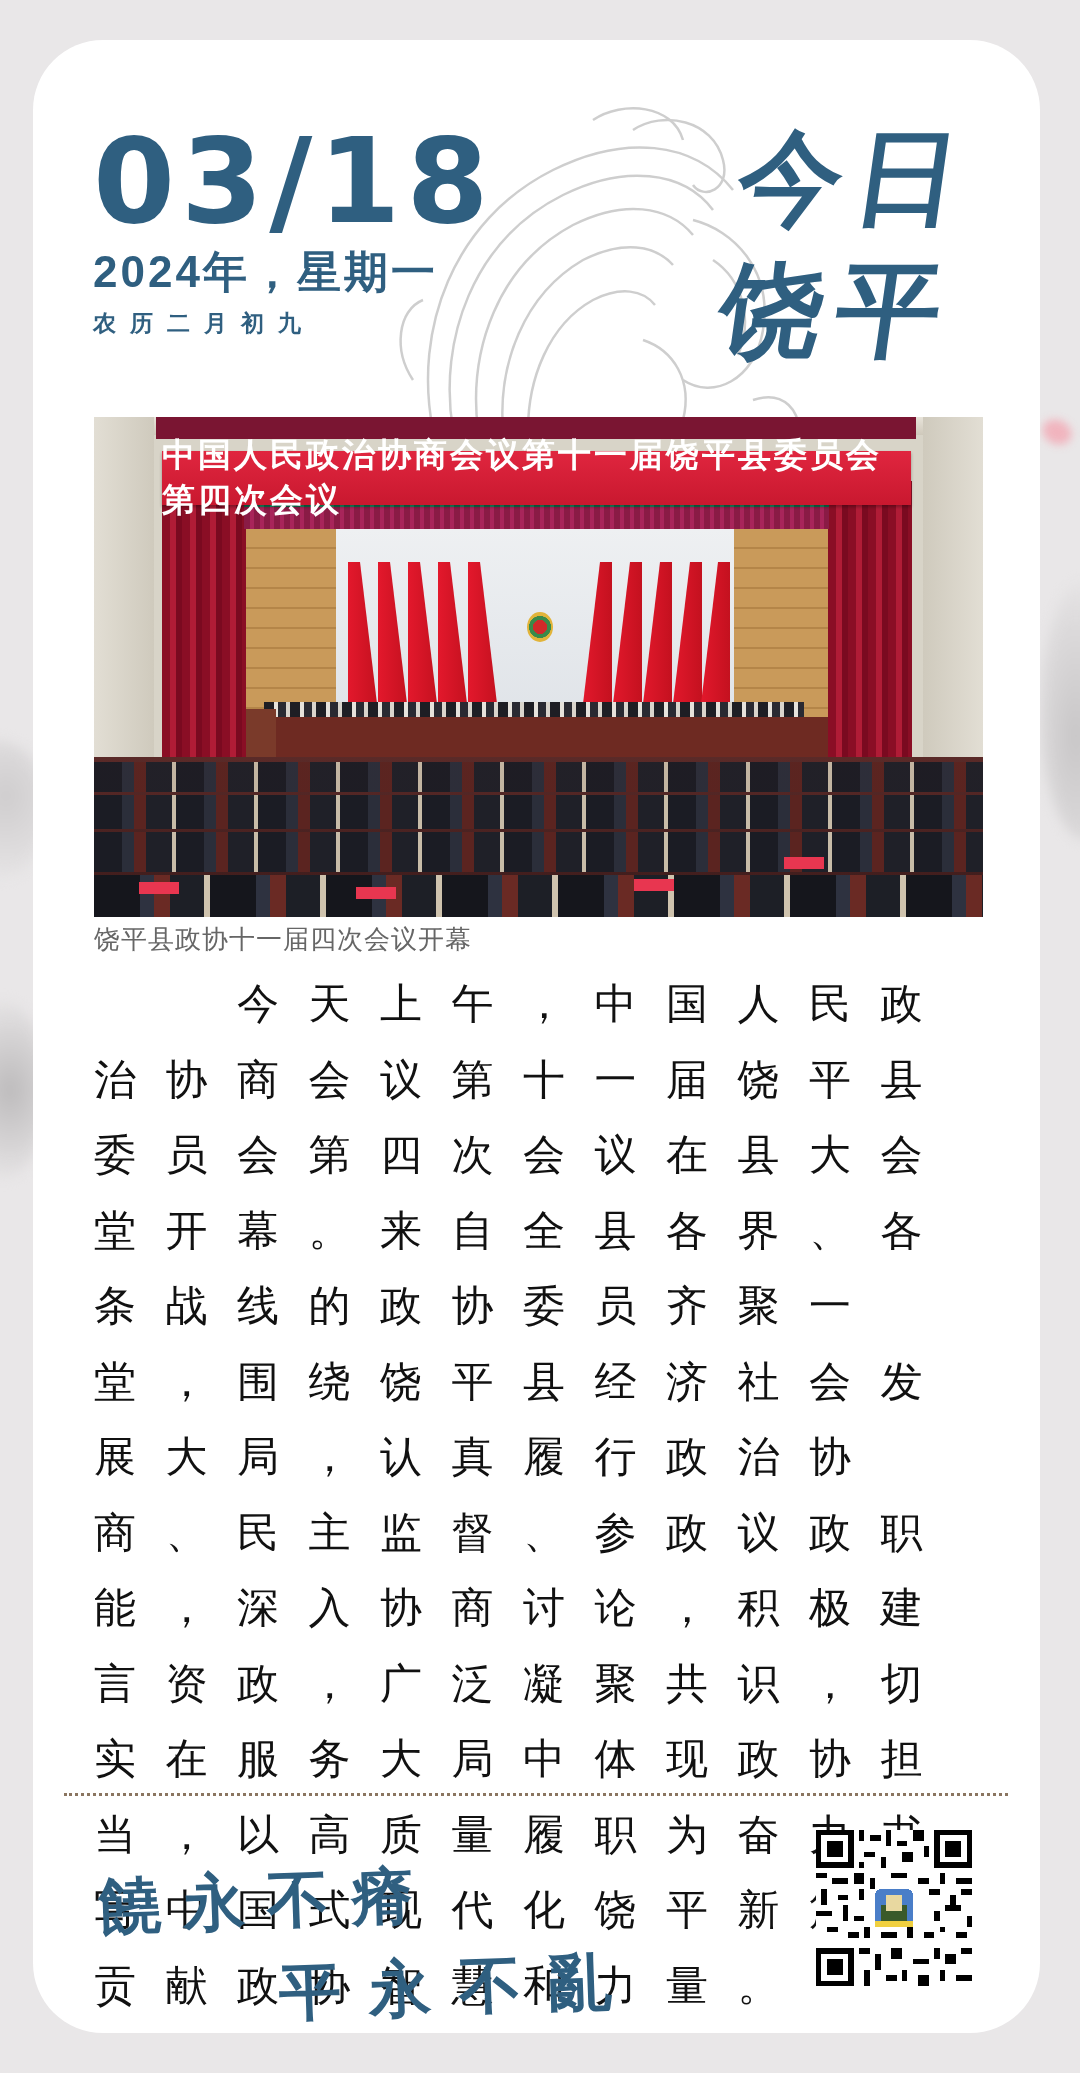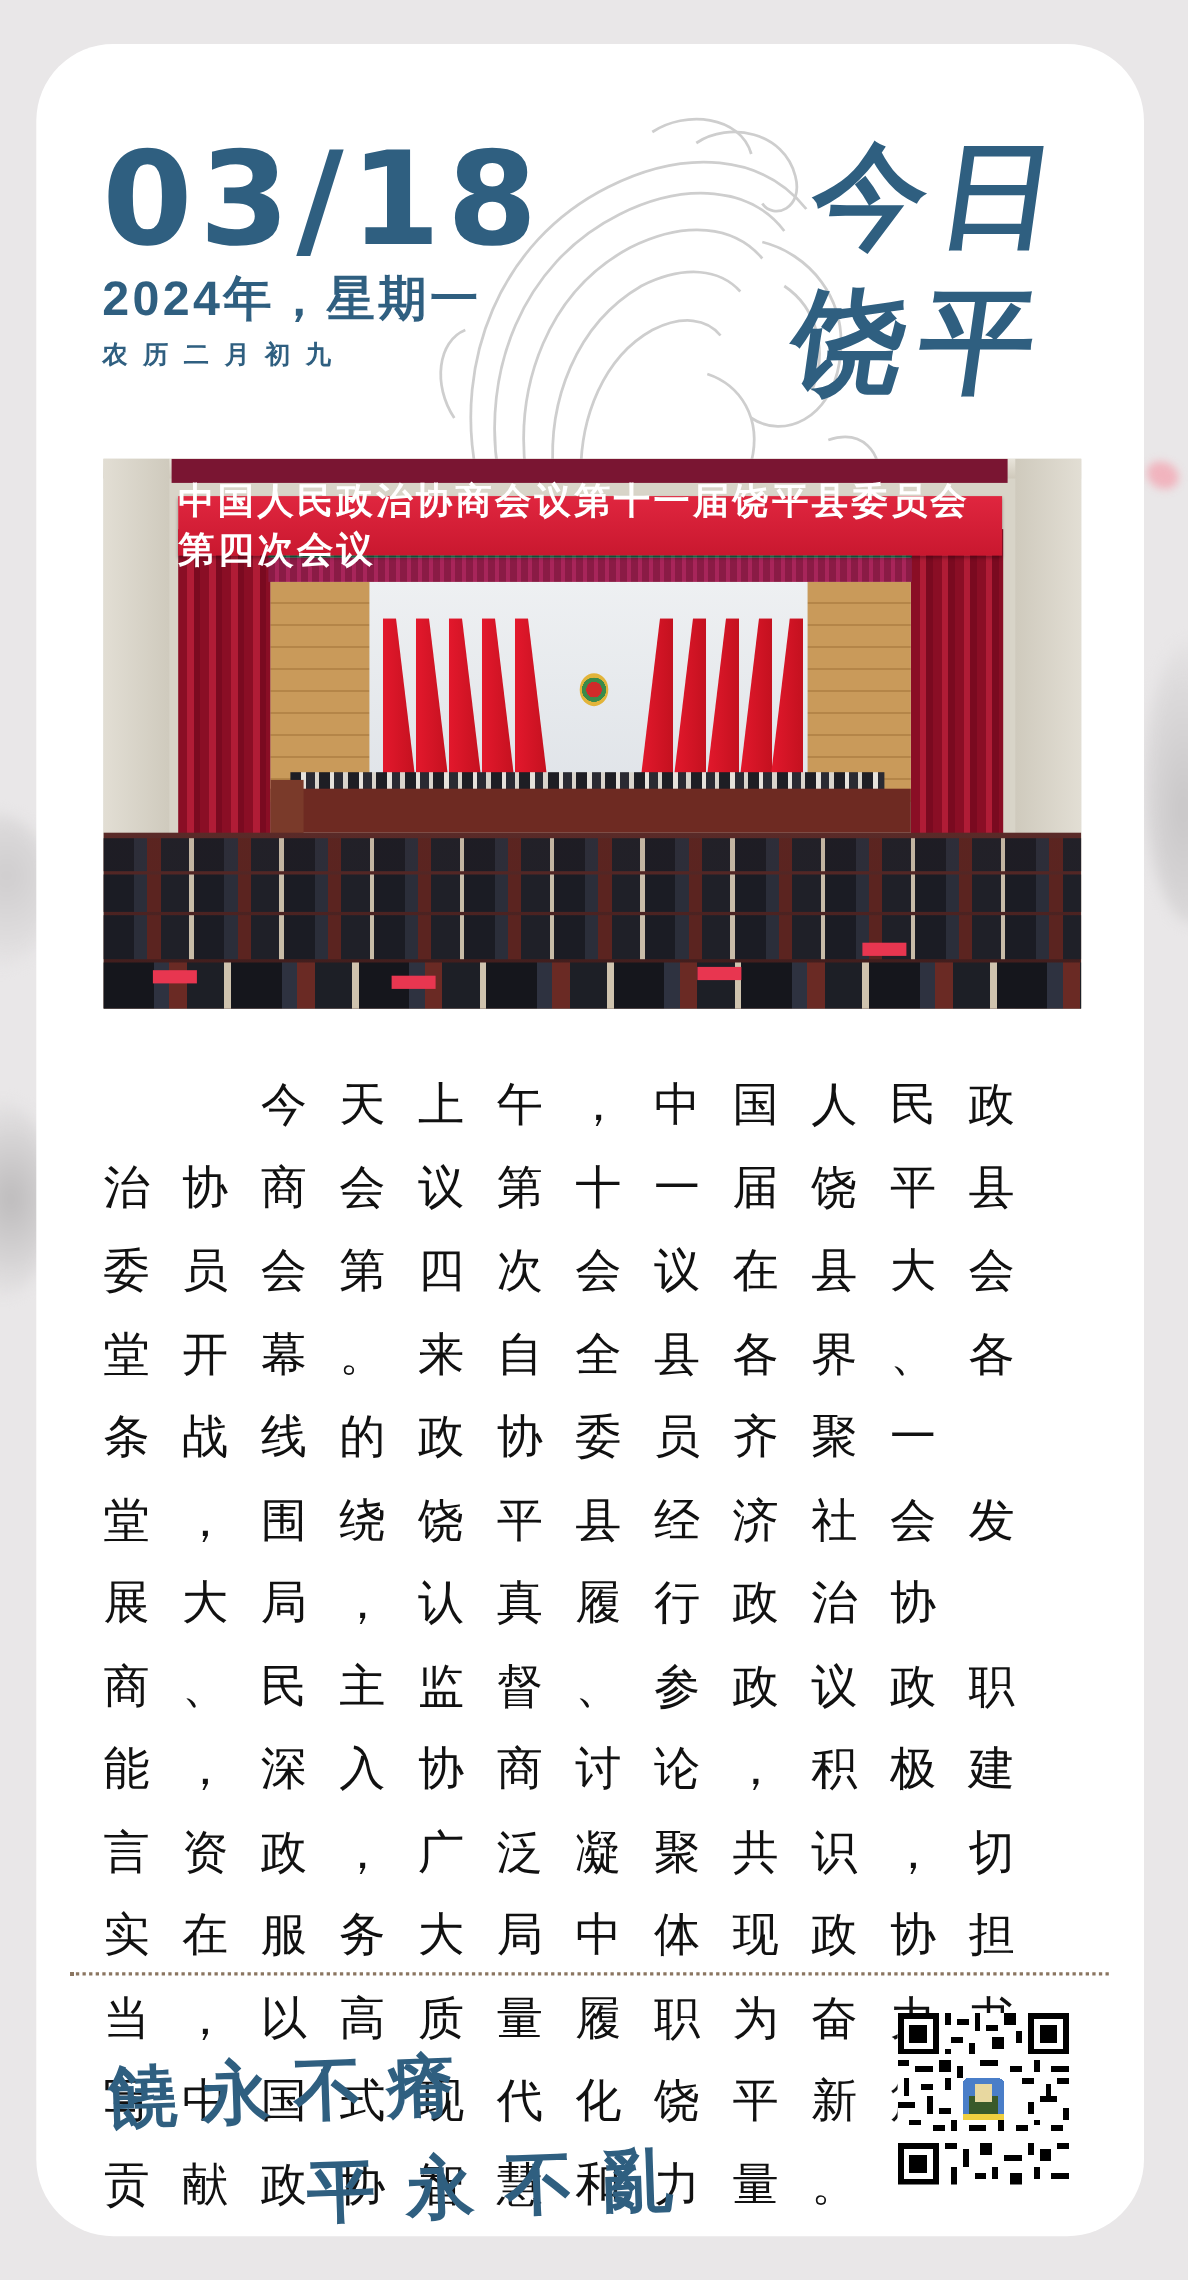--- a/index.html
+++ b/index.html
@@ -119,20 +119,21 @@
     <div class="ph-row r1"></div>
     <div class="ph-row r2"></div>
     <div class="ph-row r3"></div>
     <div class="ph-row r4"></div>
     <div class="ph-namecard" style="left:45px;top:465px"></div>
     <div class="ph-namecard" style="left:262px;top:470px"></div>
     <div class="ph-namecard" style="left:540px;top:462px"></div>
     <div class="ph-namecard" style="left:690px;top:440px"></div>
   </div>
 
+  <div class="caption">饶平县政协十一届四次会议开幕</div>
 
   <div class="body-text">今天上午，中国人民政治协商会议第十一届饶平县委员会第四次会议在县大会堂开幕。来自全县各界、各条战线的政协委员齐聚一堂，围绕饶平县经济社会发展大局，认真履行政治协商、民主监督、参政议政职能，深入协商讨论，积极建言资政，广泛凝聚共识，切实在服务大局中体现政协担当，以高质量履职为奋力书写中国式现代化饶平新篇章贡献政协智慧和力量。</div>
 
   <div class="divider"></div>
 
   <div class="slogan-1">饒永不瘠</div>
   <div class="slogan-2">平永不亂</div>
 
   <div class="qr">
     <svg viewBox="0 0 29 29" shape-rendering="crispEdges">

